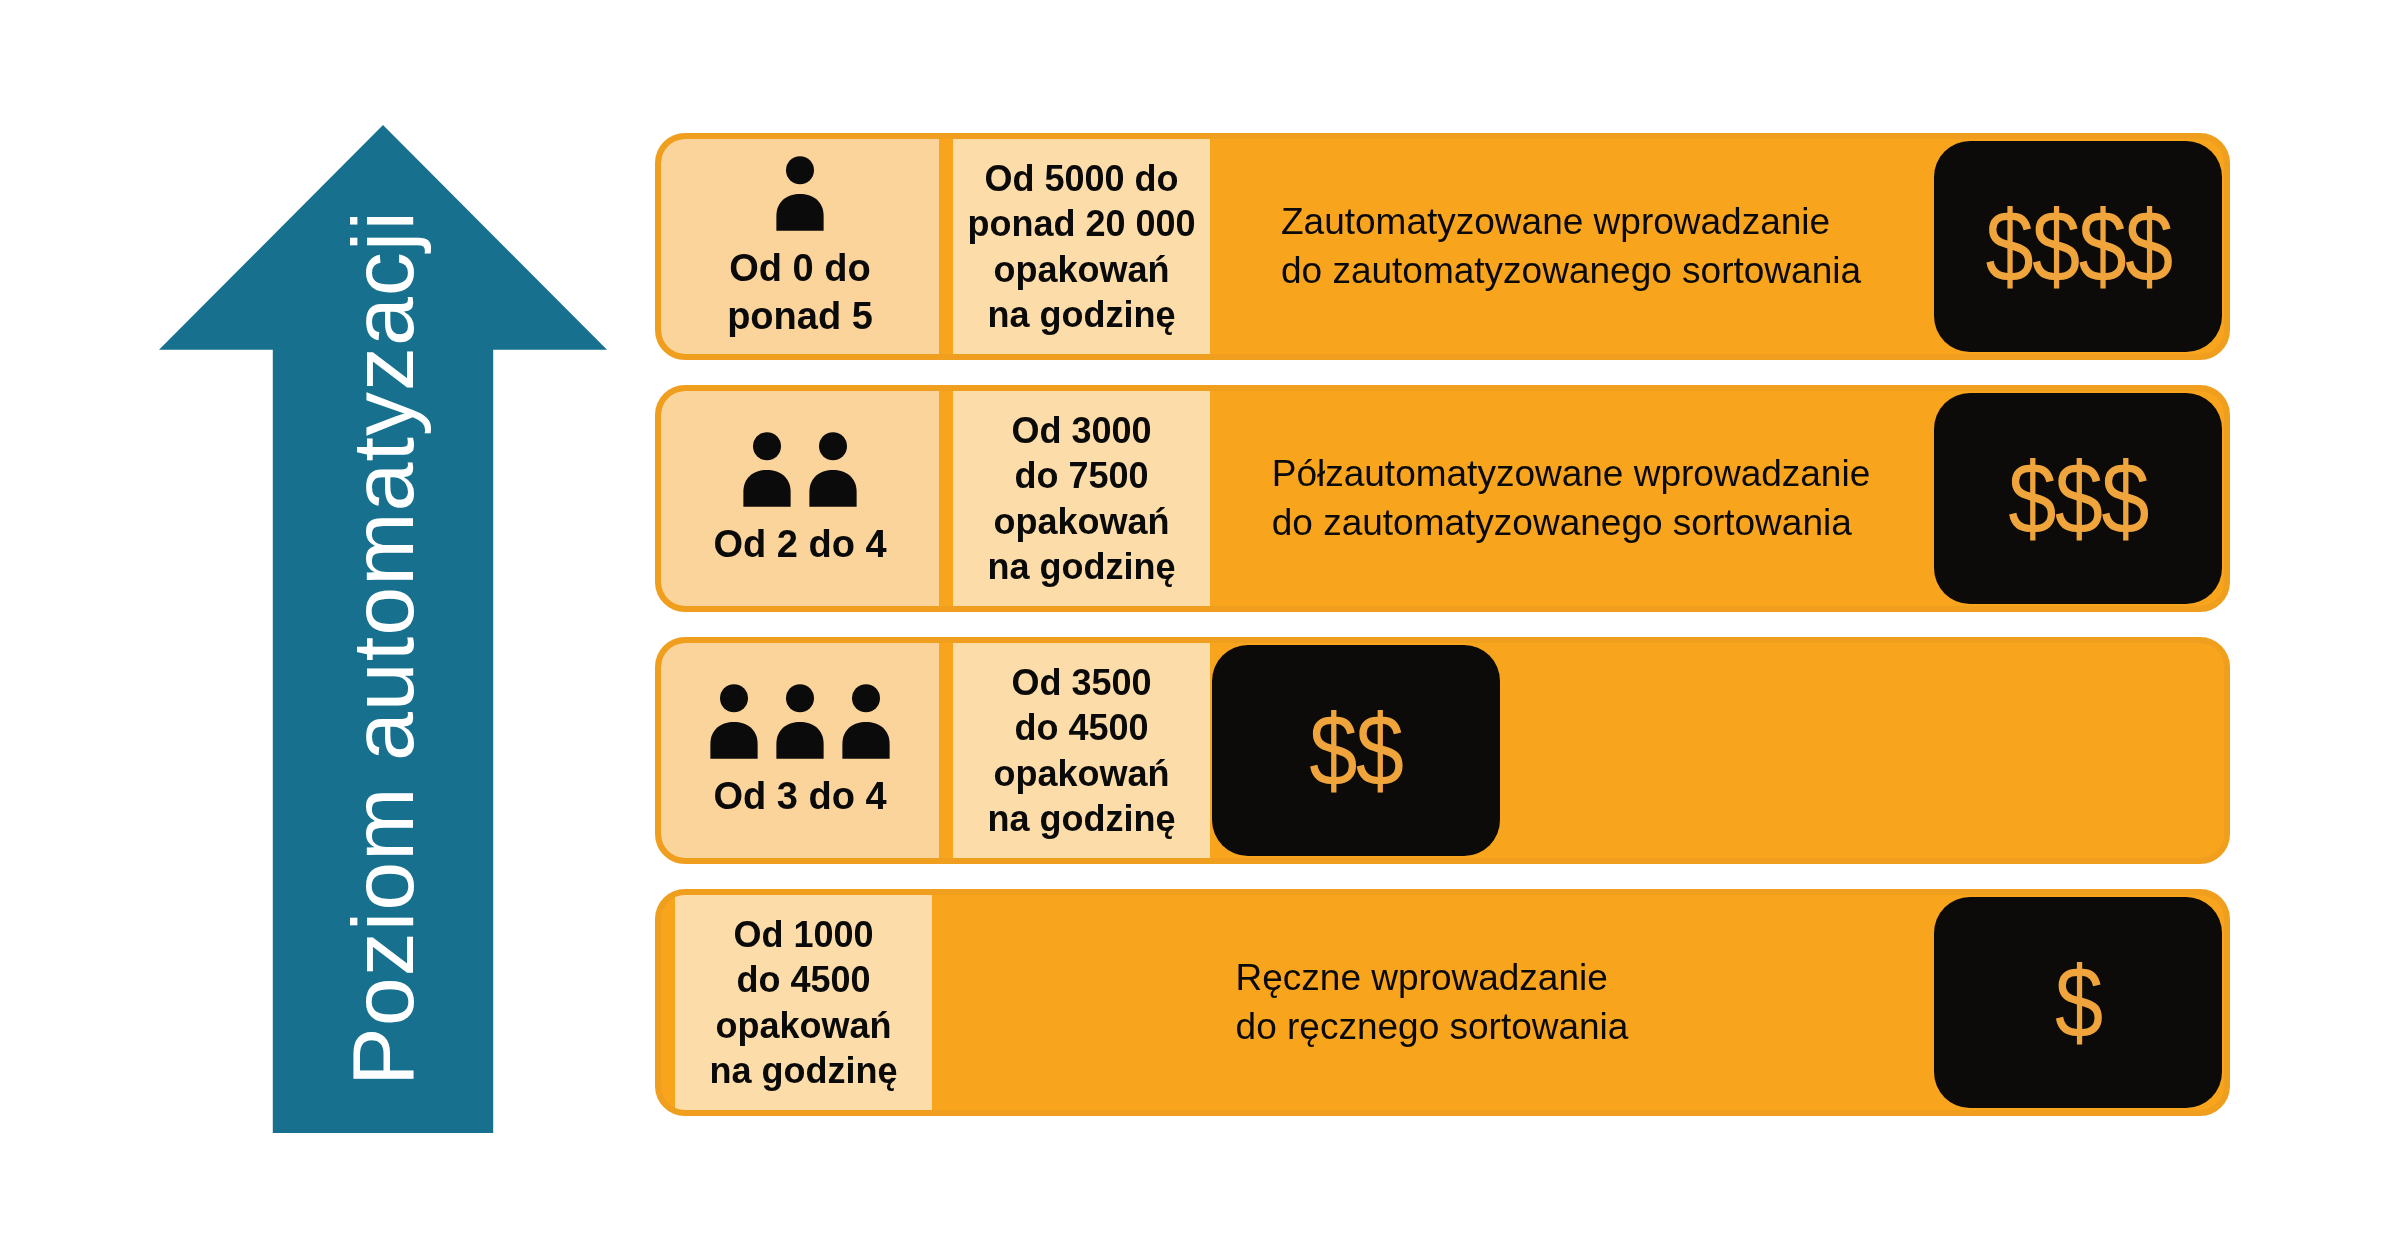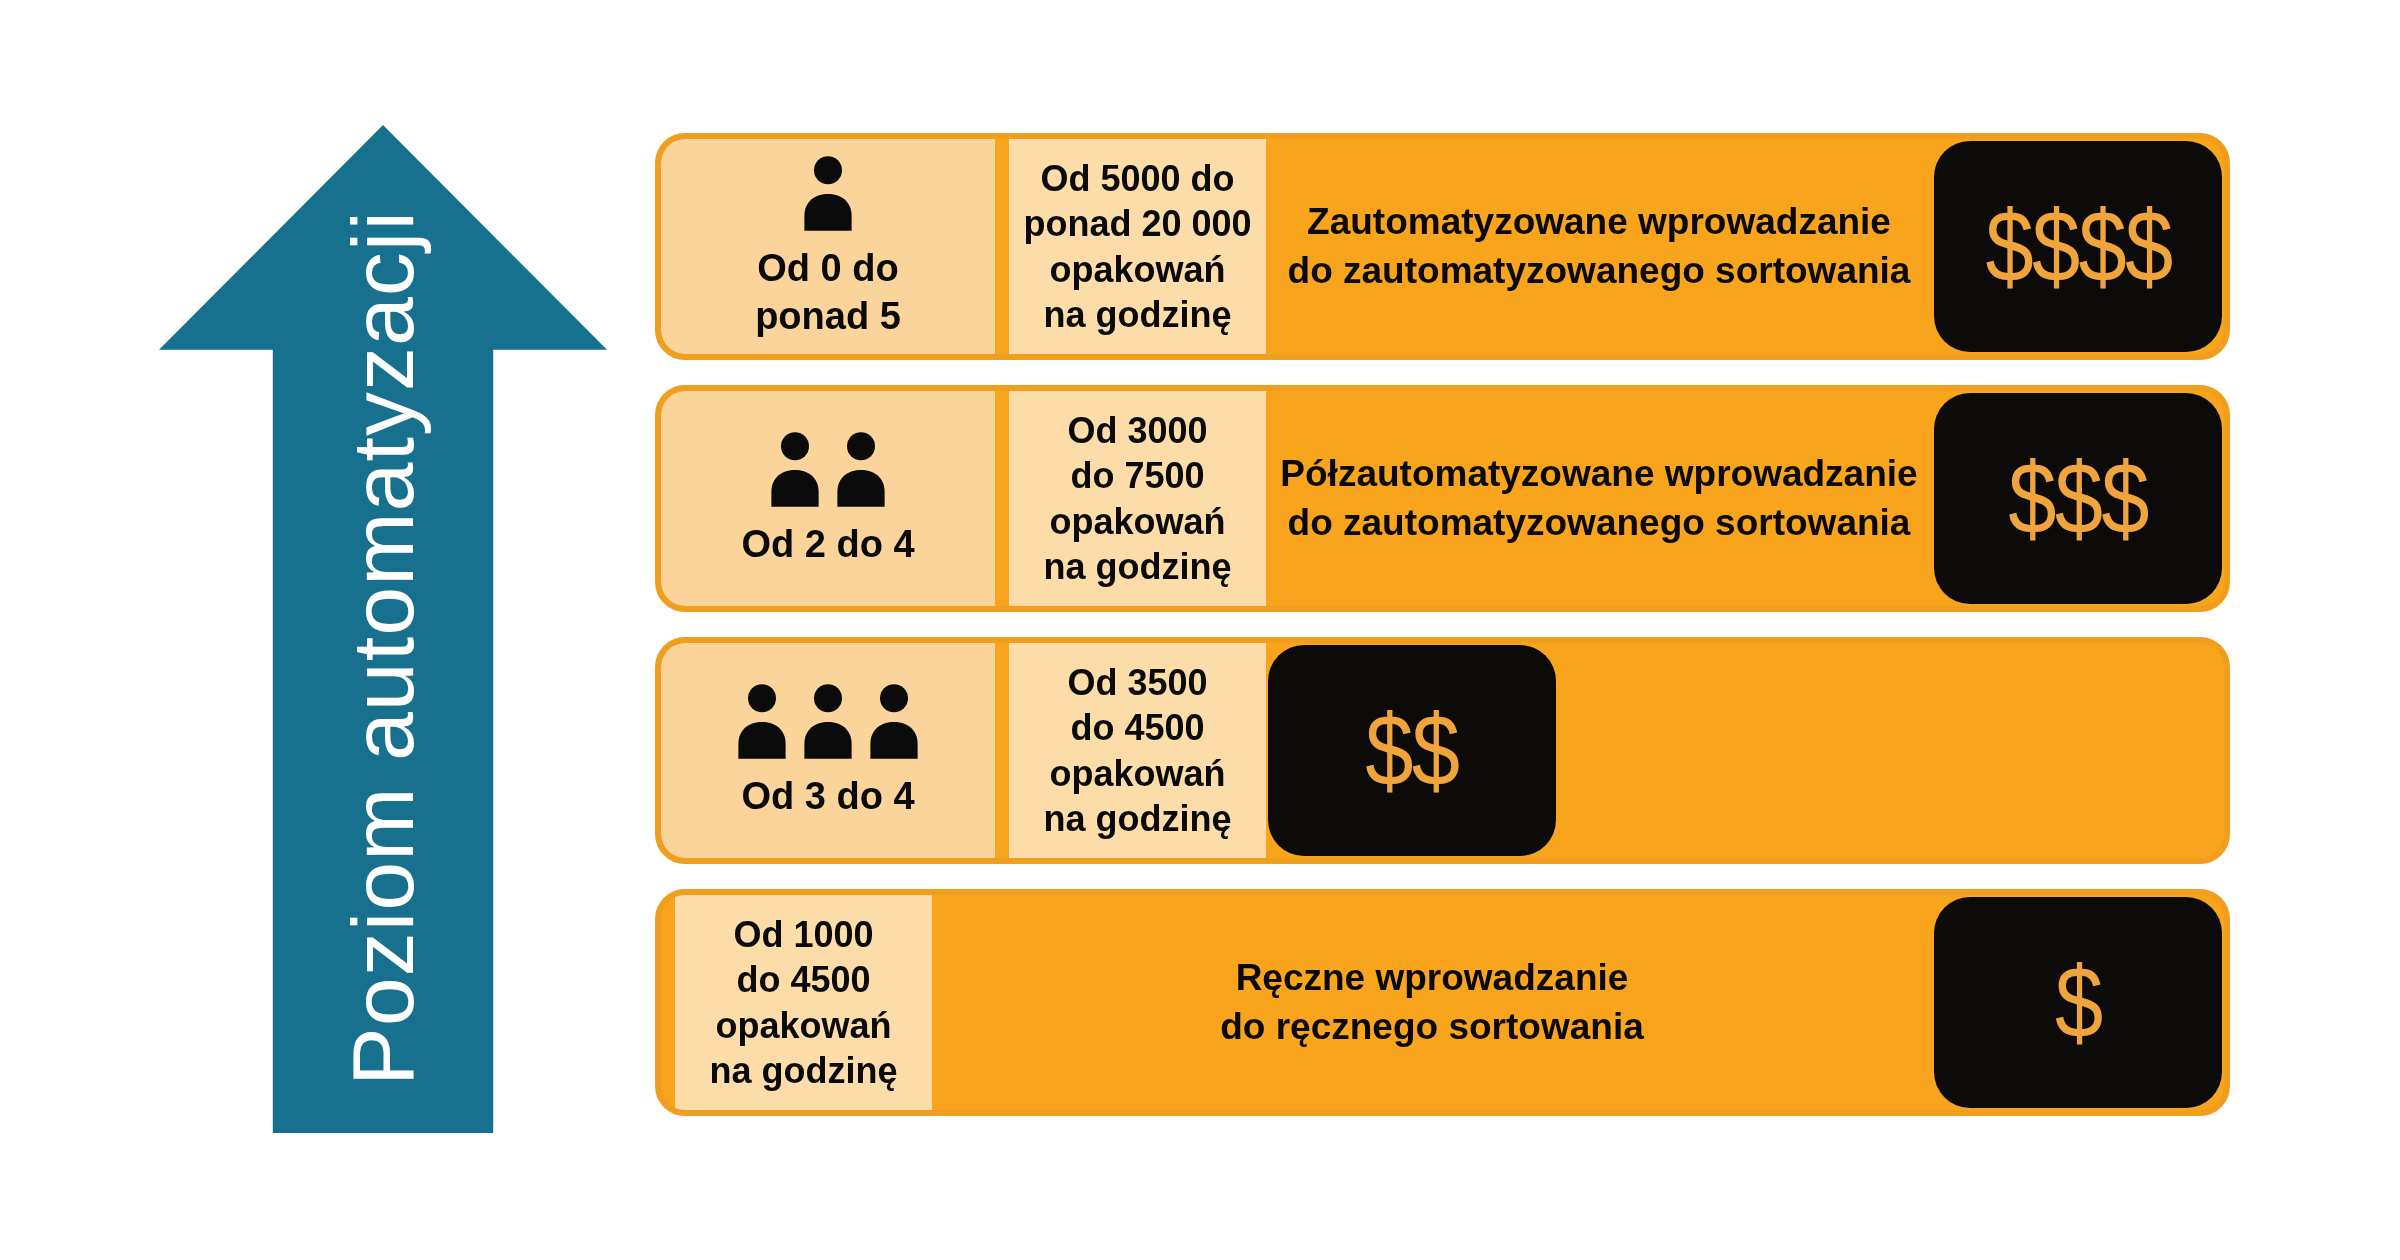--- a/index.html
+++ b/index.html
@@ -22,38 +22,38 @@
   
   .rows{position:absolute;left:655px;top:133px;width:1575px;}
   .row{
     box-sizing:border-box;display:flex;align-items:stretch;
     height:227px;margin-bottom:25px;
     background:var(--orange,#F9A41D);
     border:6px solid var(--row-border,#EF9E1E);
     border-radius:30px;overflow:hidden;
   }
   .cell-people{
-    width:334px;flex:0 0 auto;background:var(--peach1,#FBD49B);
+    width:278px;flex:0 0 auto;background:var(--peach1,#FBD49B);
     border-radius:24px 0 0 24px;
     display:flex;flex-direction:column;align-items:center;justify-content:center;gap:12px;
   }
   .worker-icons{display:flex;align-items:flex-end;gap:10px;}
   .worker-icons svg{width:56px;height:80px;fill:#0b0b0b;}
   .people-label{
     font-size:38px;font-weight:bold;line-height:1.25;text-align:center;white-space:pre-line;
   }
   .divider{width:14px;flex:0 0 auto;}
   .cell-throughput{
     width:257px;flex:0 0 auto;background:var(--peach2,#FCDCA8);
     display:flex;align-items:center;justify-content:center;
     font-size:36px;font-weight:bold;line-height:1.26;text-align:center;white-space:pre-line;
   }
   .cell-desc{
     flex:1 1 auto;display:flex;align-items:center;justify-content:center;
-    font-size:37px;font-weight:bold;line-height:1.3;text-align:center;white-space:pre-line;
+    font-size:37px;font-weight:normal;line-height:1.3;text-align:left;white-space:pre-line;
     padding:0 10px;
   }
   .cost-box{
     flex:0 0 auto;width:288px;margin:2px;background:var(--black-box,#0C0B09);
     border-radius:36px;display:flex;align-items:center;justify-content:center;
   }
   .cost{
     color:var(--dollar,#F0A43C);font-size:102px;font-weight:400;
     letter-spacing:-2px;transform:scaleX(.85);
   }

